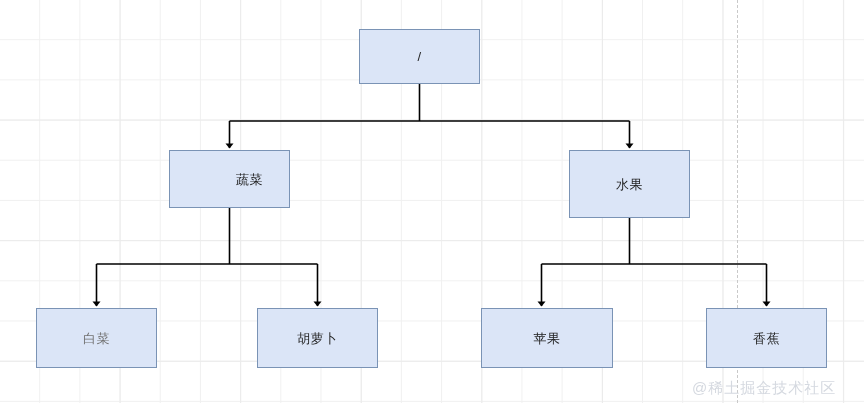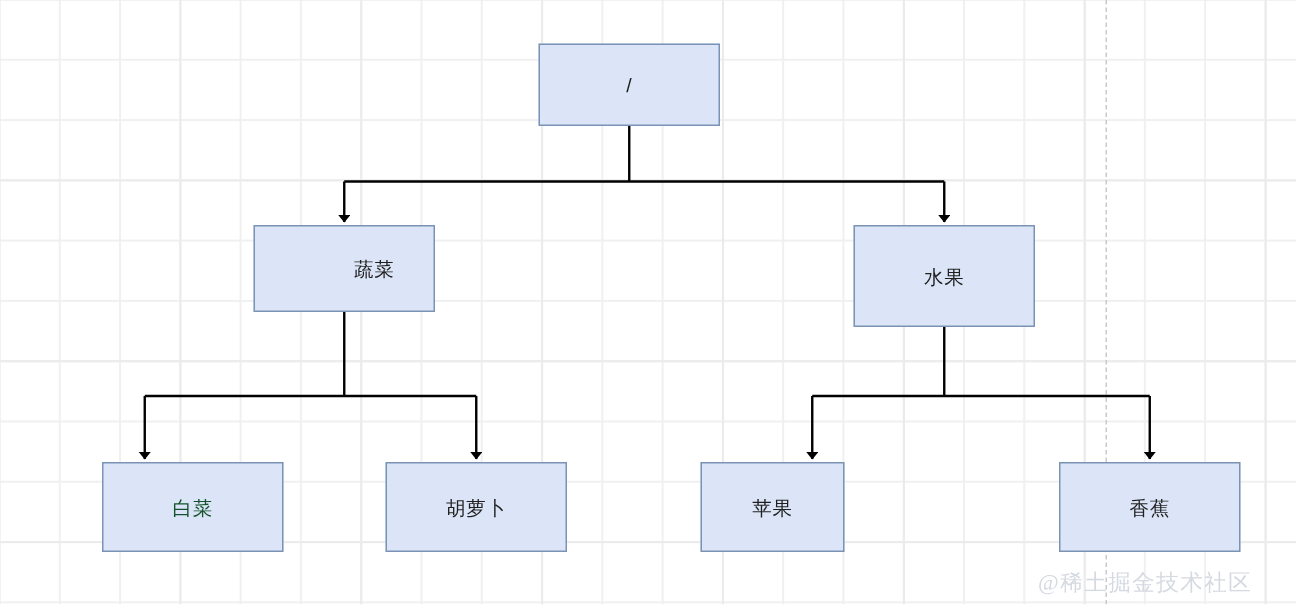--- a/index.html
+++ b/index.html
@@ -75,21 +75,20 @@
   }
 
   .watermark {
     position: absolute;
     color: #d5d9e0;
     font-size: 15px;
     letter-spacing: 1px;
     white-space: nowrap;
     user-select: none;
     pointer-events: none;
-    font-family: Liberation Serif, serif;
   }
 </style>
 </head>
 <body>
 
 <div id="canvas">
 
   <div class="page-break" style="left: 737px; border-left-color: rgb(201, 201, 201);"></div>
 
   <svg id="edges" viewBox="0 0 864 403" width="864" height="403" xmlns="http://www.w3.org/2000/svg">
@@ -116,27 +115,27 @@
 
   <div class="node" style="left: 359px; top: 29px; width: 121px; height: 55px; background: rgb(219, 229, 247); border-color: rgb(122, 147, 181); color: rgb(31, 31, 31);">
     <span class="node-label">/</span>
   </div>
   <div class="node" style="left: 169px; top: 150px; width: 121px; height: 58px; background: rgb(219, 229, 247); border-color: rgb(122, 147, 181); color: rgb(31, 31, 31); padding-left: 40px;">
     <span class="node-label">蔬菜</span>
   </div>
   <div class="node" style="left: 569px; top: 150px; width: 121px; height: 68px; background: rgb(219, 229, 247); border-color: rgb(122, 147, 181); color: rgb(31, 31, 31);">
     <span class="node-label">水果</span>
   </div>
-  <div class="node" style="left: 36px; top: 308px; width: 121px; height: 60px; background: rgb(219, 229, 247); border-color: rgb(122, 147, 181); color: #14532d; margin-left: 32px;">
+  <div class="node" style="left: 36px; top: 308px; width: 121px; height: 60px; background: rgb(219, 229, 247); border-color: rgb(122, 147, 181); color: #737373;">
     <span class="node-label">白菜</span>
   </div>
   <div class="node" style="left: 257px; top: 308px; width: 121px; height: 60px; background: rgb(219, 229, 247); border-color: rgb(122, 147, 181); color: rgb(31, 31, 31);">
     <span class="node-label">胡萝卜</span>
   </div>
-  <div class="node" style="left: 467px; top: 308px; width: 96px; height: 60px; background: rgb(219, 229, 247); border-color: rgb(122, 147, 181); color: rgb(31, 31, 31); text-align: right;">
+  <div class="node" style="left: 481px; top: 308px; width: 132px; height: 60px; background: rgb(219, 229, 247); border-color: rgb(122, 147, 181); color: rgb(31, 31, 31); text-align: right;">
     <span class="node-label">苹果</span>
   </div>
   <div class="node" style="left: 706px; top: 308px; width: 121px; height: 60px; background: rgb(219, 229, 247); border-color: rgb(122, 147, 181); color: rgb(31, 31, 31);">
     <span class="node-label">香蕉</span>
   </div>
 
   <div class="watermark" style="left: 692px; top: 379px;">@稀土掘金技术社区</div>
 </div>
 
 </body></html>

